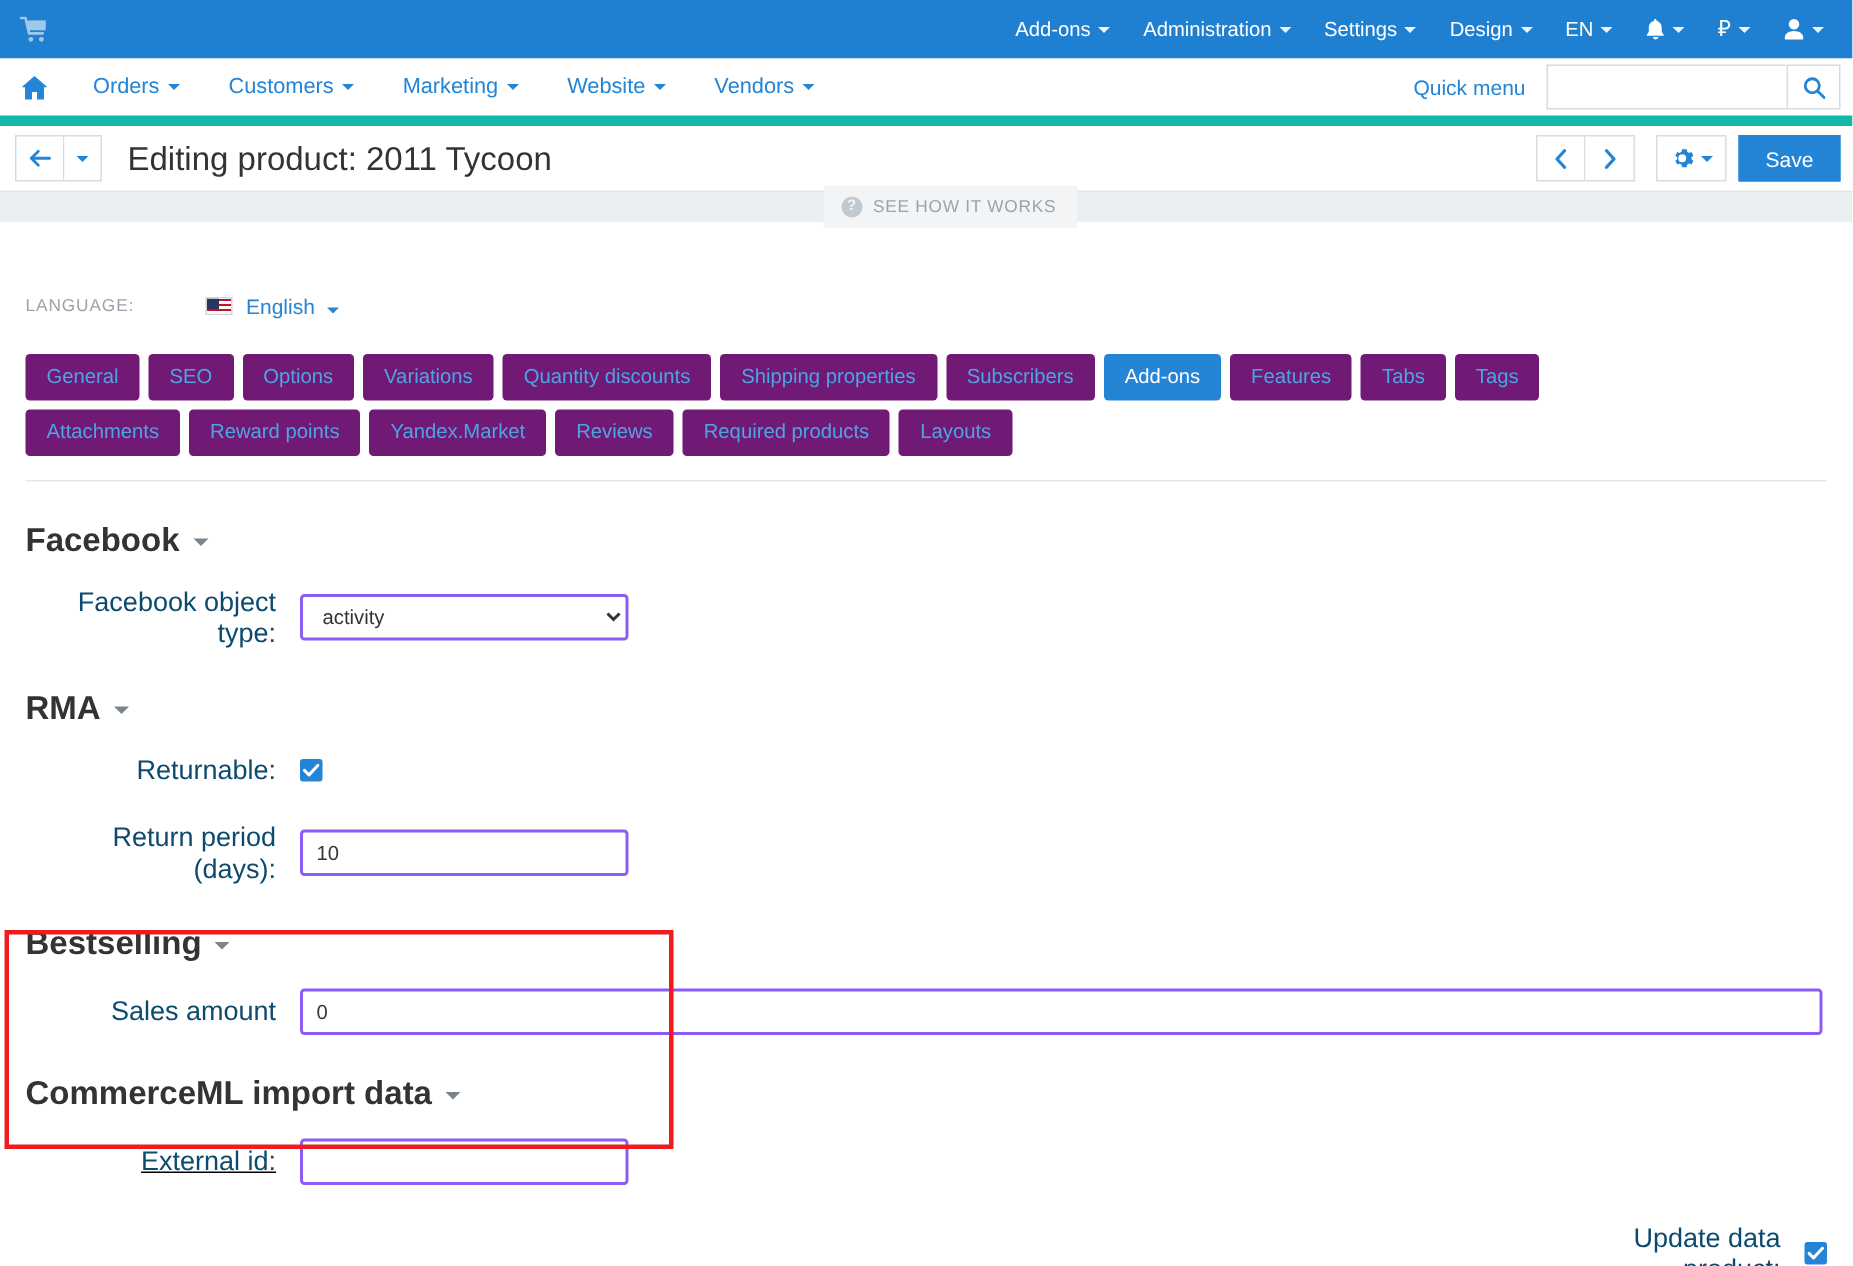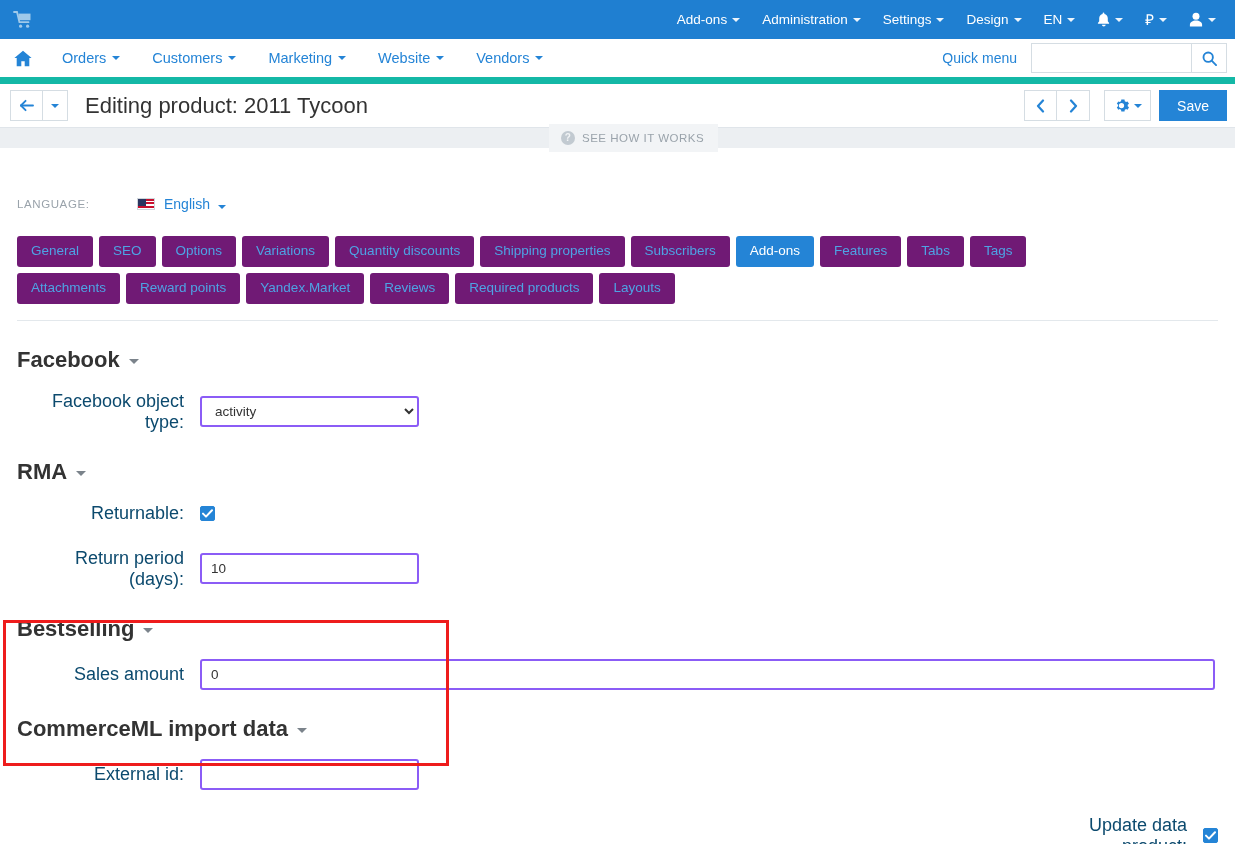--- a/index.html
+++ b/index.html
@@ -498,21 +498,21 @@
         <input class="ff w1015" type="text" value="0" style="">
       </div>
     </div>
   </div>
 
   <div class="section-block" style="margin-top:25px;">
     <div class="section-head">
       <span>CommerceML import data</span>
       <i class="caret"></i>
     </div>
-    <div class="field-row" style="margin-top:17px;">
+    <div class="field-row" style="margin-top:17px;text-decoration:underline;">
       <div class="field-label">External id:</div>
       <div class="ctrl">
         <input class="ff w219" type="text" value="" style="">
       </div>
     </div>
     <div class="field-row" style="margin-top:25px;justify-content:flex-end;">
       <div class="field-label">Update data product:</div>
       <div class="ctrl">
         <div class="cb">
           <svg width="11" height="9" viewBox="0 0 11 9" fill="none" stroke="#ffffff" stroke-width="2" stroke-linecap="round" stroke-linejoin="round">

